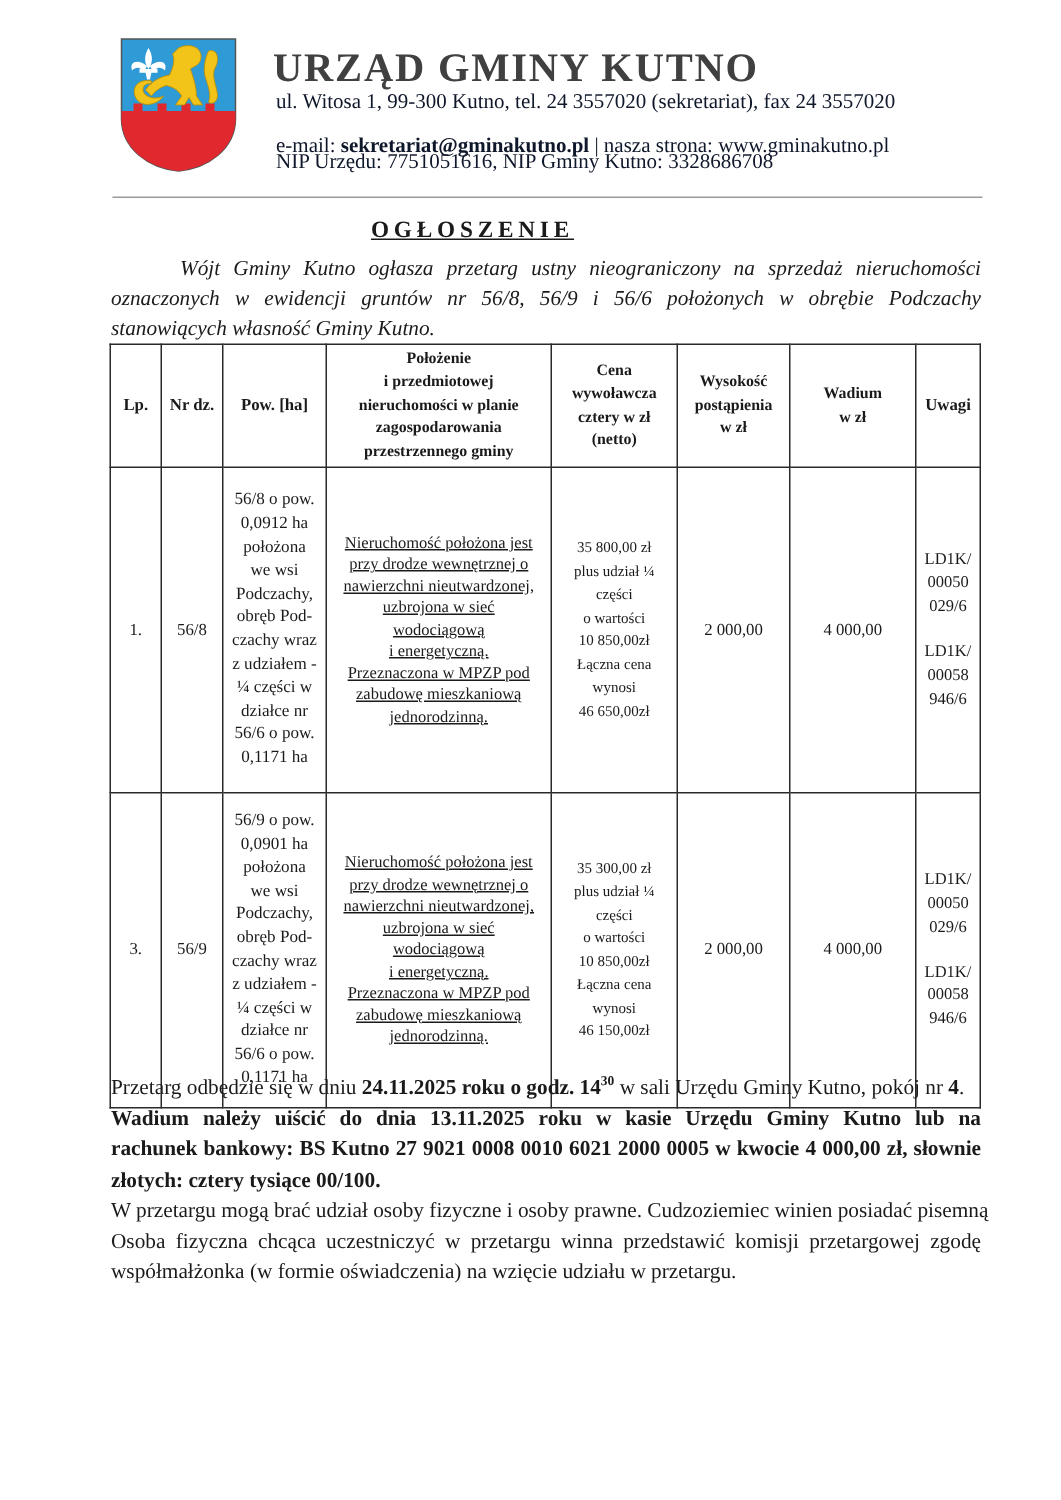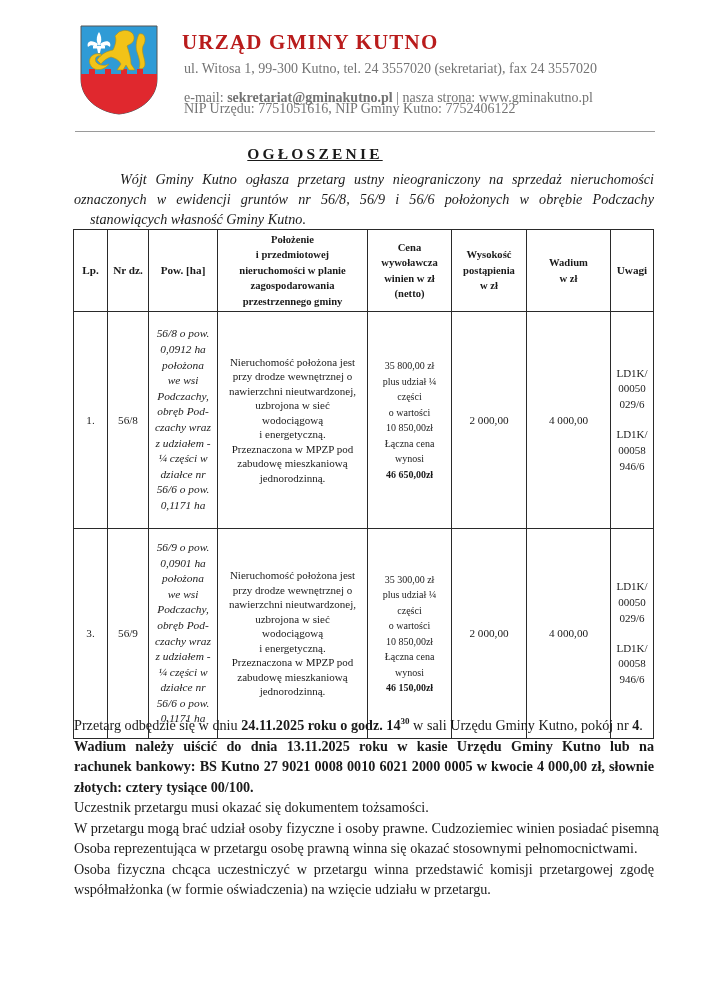--- a/index.html
+++ b/index.html
@@ -1,46 +1,46 @@
 <!DOCTYPE html>
 <html><head>
   <meta charset="utf-8">
   <style>
     * { box-sizing: border-box; margin: 0; padding: 0; }
     html, body { width: 707px; height: 1000px; background: #ffffff; overflow: hidden; }
     body { position: relative; font-family: "Liberation Serif", serif; color: #1a1a1a; }
 
     .crest { position: absolute; left: 79px; top: 24px; width: 80px; height: 92px; }
-    .org-name { position: absolute; left: 182px; top: 30px; font-size: 21px; font-weight: bold; letter-spacing: 1.2px; color: #b91c1c; white-space: nowrap; }
-    .addr { position: absolute; left: 184px; font-size: 14px; white-space: nowrap; color: #737373; }
+    .org-name { position: absolute; left: 182px; top: 30px; font-size: 27px; font-weight: bold; letter-spacing: 1.2px; color: #404040; white-space: nowrap; }
+    .addr { position: absolute; left: 184px; font-size: 14px; white-space: nowrap; color: #0f172a; }
     .addr b { font-weight: bold; }
     .addr1 { top: 61px; }
     .addr2 { top: 90px; }
     .addr3 { top: 101px; }
     .header-rule { position: absolute; left: 75px; top: 131px; width: 580px; height: 1px; background: #9a9a9a; }
 
     .title { position: absolute; left: 0; width: 630px; top: 145px; text-align: center; font-size: 15.5px; font-weight: bold; letter-spacing: 3.2px; text-decoration: underline; }
 
     .intro { position: absolute; left: 74px; top: 169px; width: 580px; font-size: 14.2px; line-height: 20px; text-align: justify; }
     .intro .line { display: block; text-align: justify; text-align-last: justify; white-space: nowrap; font-style: italic; }
-    .intro .line.last { text-align-last: left; margin-left: 16px; }
+    .intro .line.last { text-align-last: left; }
     .intro .indent { padding-left: 46px; }
 
     table.grid { position: absolute; left: 73px; top: 229px; width: 580px; height: 509px; border-collapse: collapse; table-layout: fixed; }
     table.grid td, table.grid th { border: 1.2px solid #2a2a2a; text-align: center; vertical-align: middle; font-size: 11.2px; line-height: 15px; }
     table.grid th { font-weight: bold; font-size: 10.6px; line-height: 15.5px; }
     table.grid th.lp, table.grid th.nr, table.grid th.pow, table.grid th.uw { font-size: 11.2px; }
     table.grid tr.head { height: 82px; }
     table.grid tr.row1 { height: 217px; }
     table.grid tr.row2 { height: 210px; }
     .cell-multi span { display: block; }
-    .cell-pow span { display: block; font-size: 11.4px; line-height: 15.6px; font-style: italic; }
-    .cell-desc span { display: block; font-size: 11px; line-height: 14.5px; }
+    .cell-pow span { display: block; font-size: 11.4px; line-height: 15.6px; }
+    .cell-desc span { display: block; font-size: 11px; line-height: 14.5px; text-decoration: underline; }
     .cell-price span { display: block; font-size: 10px; line-height: 15.5px; }
-    .cell-price .bold { font-weight: bold; }
+    .cell-price .bold { font-weight: normal; }
     .cell-notes span { display: block; font-size: 11px; line-height: 15.8px; }
     .cell-notes .gap { height: 14px; }
 
     .footer { position: absolute; left: 74px; top: 715px; width: 580px; font-size: 14.2px; line-height: 20.5px; }
     .footer .line { display: block; white-space: nowrap; }
     .footer .just { text-align: justify; text-align-last: justify; }
     .footer b { font-weight: bold; }
     .footer sup { font-size: 9px; vertical-align: 6px; line-height: 0; font-weight: bold; }
   </style>
 </head>
@@ -66,21 +66,21 @@
       <path d="M60 10 C66 8 68 16 64 22 C62 28 66 34 66 40 C66 44 62 46 60 44 C62 40 60 34 58 28 C56 22 58 14 60 10 Z"></path>
     </g>
   </svg>
 </div>
 
 <div class="org-name">URZĄD GMINY KUTNO</div>
 <div class="addr addr1">ul. Witosa 1, 99-300 Kutno, tel. 24 3557020 (sekretariat), fax 24 3557020</div>
 <div class="addr addr2">
   <span>e-mail: </span><b>sekretariat@gminakutno.pl</b><span> | nasza strona:  </span><span>www.gminakutno.pl</span>
 </div>
-<div class="addr addr3">NIP Urzędu: 7751051616, NIP Gminy Kutno: 7752406122</div>
+<div class="addr addr3">NIP Urzędu: 7751051616, NIP Gminy Kutno: 3328686708</div>
 <div class="header-rule"></div>
 
 <div class="title">OGŁOSZENIE</div>
 
 <div class="intro">
   <span class="line indent">Wójt Gminy  Kutno ogłasza przetarg ustny nieograniczony na sprzedaż nieruchomości</span>
   <span class="line">oznaczonych w ewidencji gruntów nr  56/8, 56/9 i 56/6  położonych w obrębie Podczachy</span>
   <span class="line last">stanowiących własność Gminy Kutno.</span>
 </div>
 
@@ -103,21 +103,21 @@
     <th class="cell-multi">
       <span>Położenie</span>
       <span>i przedmiotowej</span>
       <span>nieruchomości w planie</span>
       <span>zagospodarowania</span>
       <span>przestrzennego gminy</span>
     </th>
     <th class="cell-multi">
       <span>Cena</span>
       <span>wywoławcza</span>
-      <span>winien w zł</span>
+      <span>cztery w zł</span>
       <span>(netto)</span>
     </th>
     <th class="cell-multi">
       <span>Wysokość</span>
       <span>postąpienia</span>
       <span>w zł</span>
     </th>
     <th class="cell-multi">
       <span>Wadium</span>
       <span>w zł</span>
@@ -227,18 +227,16 @@
     </td>
   </tr>
 </tbody>
   </table>
 
 <div class="footer">
   <span class="line"><span>Przetarg odbędzie się w dniu </span><b>24.11.2025 roku o godz. 14</b><sup>30</sup><span> w sali Urzędu Gminy Kutno, pokój nr </span><b>4</b><span>.</span></span>
   <span class="line just"><b>Wadium należy uiścić do dnia 13.11.2025 roku w kasie Urzędu Gminy Kutno lub na</b></span>
   <span class="line just"><b>rachunek bankowy: BS Kutno 27 9021 0008 0010 6021 2000 0005 w kwocie 4 000,00 zł, słownie</b></span>
   <span class="line"><b>złotych: cztery tysiące 00/100.</b></span>
-  <span class="line">Uczestnik przetargu musi okazać się dokumentem tożsamości.</span>
   <span class="line just">W przetargu mogą brać udział osoby fizyczne i osoby prawne. Cudzoziemiec winien posiadać pisemną</span>
-  <span class="line">Osoba reprezentująca w przetargu osobę prawną winna się okazać stosownymi pełnomocnictwami.</span>
   <span class="line just">Osoba fizyczna chcąca uczestniczyć w przetargu winna przedstawić komisji przetargowej zgodę</span>
   <span class="line">współmałżonka (w formie oświadczenia) na wzięcie udziału w przetargu.</span>
 </div>
 
 </body></html>

